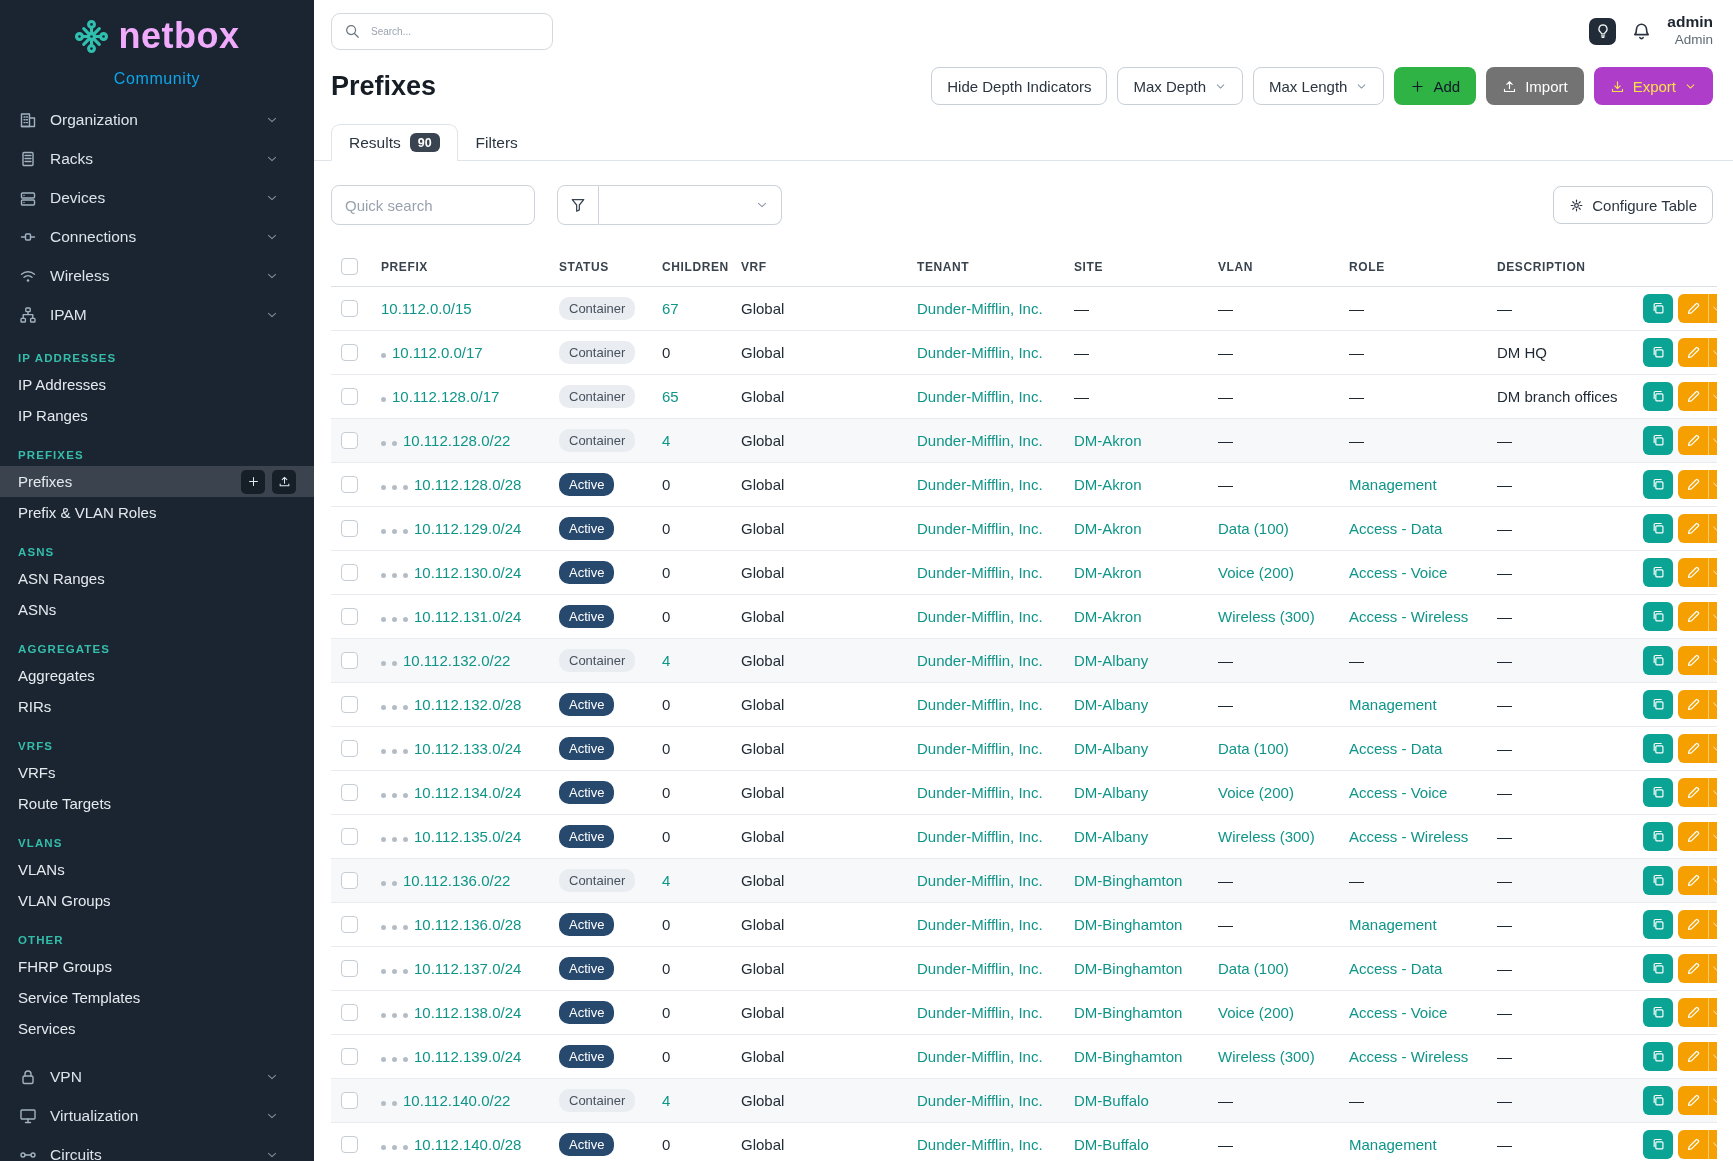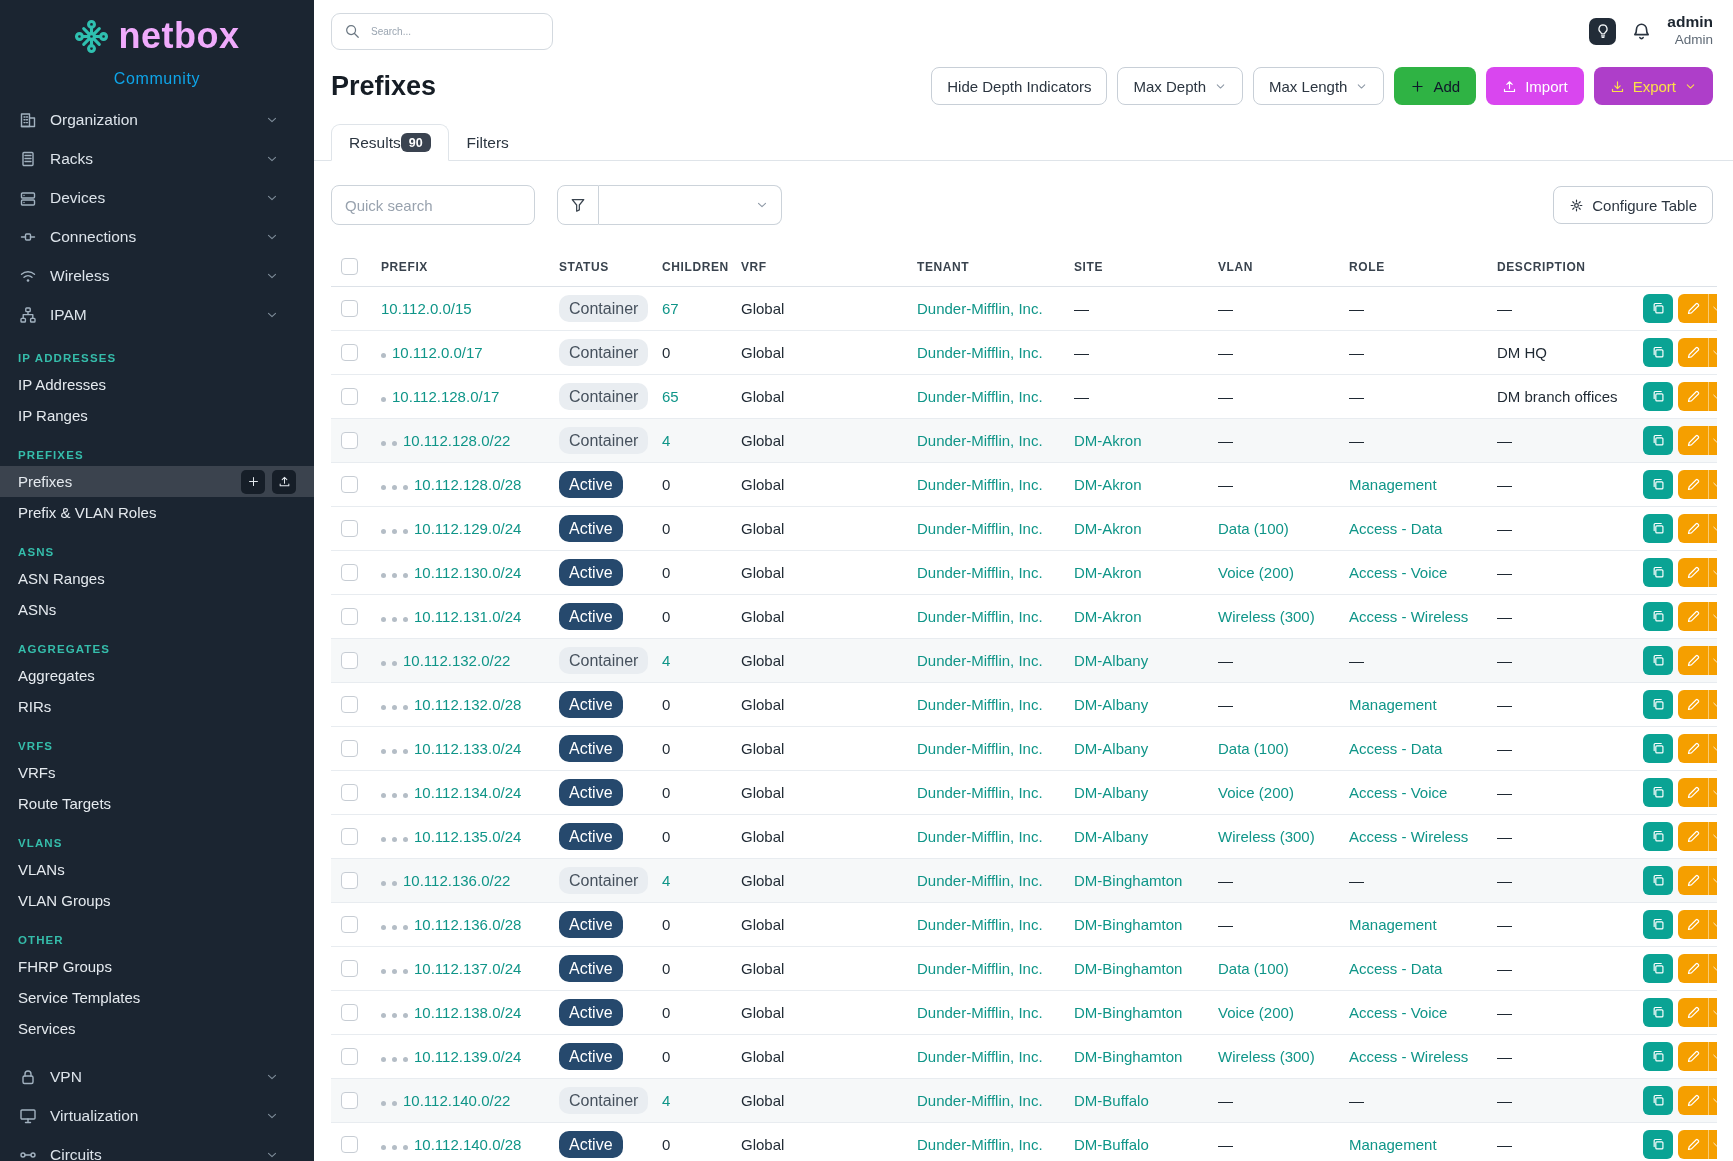--- a/index.html
+++ b/index.html
@@ -59,26 +59,26 @@
 .page-title{font-size:27px;font-weight:600;color:#161d25;margin:0}
 .page-actions{margin-left:auto;display:flex;align-items:center;gap:10px}
 .btn{height:38px;display:inline-flex;align-items:center;gap:8px;padding:0 15px;border-radius:8px;
      font-size:15px;border:1px solid transparent;cursor:pointer;font-family:inherit;background:#fff;
      white-space:nowrap;color:#2b3540}
 .btn .ic svg{width:15px;height:15px}
 .btn .btn-chev svg{width:13px;height:13px}
 .btn-outline{border-color:#c8cfd7}
 .btn-outline .btn-chev{color:#8d98a5}
 .btn-green{background:#2fb344;color:#0f172a;font-weight:500}
-.btn-teal{background:#d946ef;color:#fff;font-weight:500}
+.btn-teal{background:#737373;color:#fff;font-weight:500}
 .btn-purple{background:#ae3ec9;color:#fde047;font-weight:400}
 
 .tabs{display:flex;align-items:flex-end;margin-top:14px;padding:0 20px 0 17px;
       border-bottom:1px solid #dfe4e9;flex-shrink:0}
-.tab{display:flex;align-items:center;padding:8px 17px;font-size:15.5px;color:#2b3540;
+.tab{display:flex;align-items:center;gap:9px;padding:8px 17px;font-size:15.5px;color:#2b3540;
      cursor:pointer;margin-bottom:-1px;border:1px solid transparent}
 .tab.active{background:#fff;border-color:#dfe4e9 #dfe4e9 #fff;border-radius:9px 9px 0 0}
 .tab-badge{background:#3a4350;color:#fff;font-size:12.5px;font-weight:600;padding:2.5px 8px;border-radius:6px}
 
 .controls{display:flex;align-items:center;padding:24px 20px 0 17px;flex-shrink:0}
 .quick-search{width:204px;height:40px;border:1px solid #ccd3da;border-radius:8px;padding:0 13px;
               font-size:15px;font-family:inherit;color:#1f2933;outline:none}
 .quick-search::placeholder{color:#98a2ae}
 .filter-group{display:flex;margin-left:22px}
 .funnel-btn{width:42px;height:40px;border:1px solid #ccd3da;border-radius:8px 0 0 8px;background:#fff;
@@ -94,21 +94,21 @@
 table.prefix-table{width:100%;border-collapse:collapse;table-layout:fixed}
 th,td{text-align:left;vertical-align:middle}
 thead th{font-size:12px;font-weight:700;color:#39434e;letter-spacing:.05em;padding:11px 10px;
          border-bottom:1px solid #dde2e8;white-space:nowrap}
 tbody td{font-size:15px;color:#1f2933;padding:0 10px;height:44px;border-bottom:1px solid #e8ecf0;
          white-space:nowrap;overflow:hidden}
 tr.shaded td{background:#f6f8f9}
 input[type=checkbox]{width:17px;height:17px;accent-color:#fff;border:1px solid #c7cdd4;
                      appearance:none;border-radius:4px;background:#fff;margin:0;display:block;cursor:pointer}
 .tlink{color:#0f9588;text-decoration:none;cursor:pointer}
-.badge{display:inline-block;font-size:16px;font-weight:500;padding:4px 10px;border-radius:10px;line-height:1.2}
+.badge{display:inline-block;font-size:13px;font-weight:500;padding:4px 10px;border-radius:10px;line-height:1.2}
 .b-container{background:#e9edf1;color:#46515d}
 .b-active{background:#26496d;color:#fff}
 .dots{display:inline-flex;align-items:center}
 .dot{width:5px;height:5px;border-radius:50%;background:#b4bdc6;margin-right:6px;display:inline-block}
 .col-actions{text-align:right}
 .act-btn{display:inline-flex;align-items:center;justify-content:center;width:30px;height:29px;
          border-radius:6px;color:#fff;cursor:pointer;vertical-align:middle}
 .act-btn .ic svg{width:15px;height:15px}
 .act-copy{background:#0aa394;margin-right:5px}
 .act-edit{display:inline-flex;vertical-align:middle;border-radius:6px;overflow:hidden}

